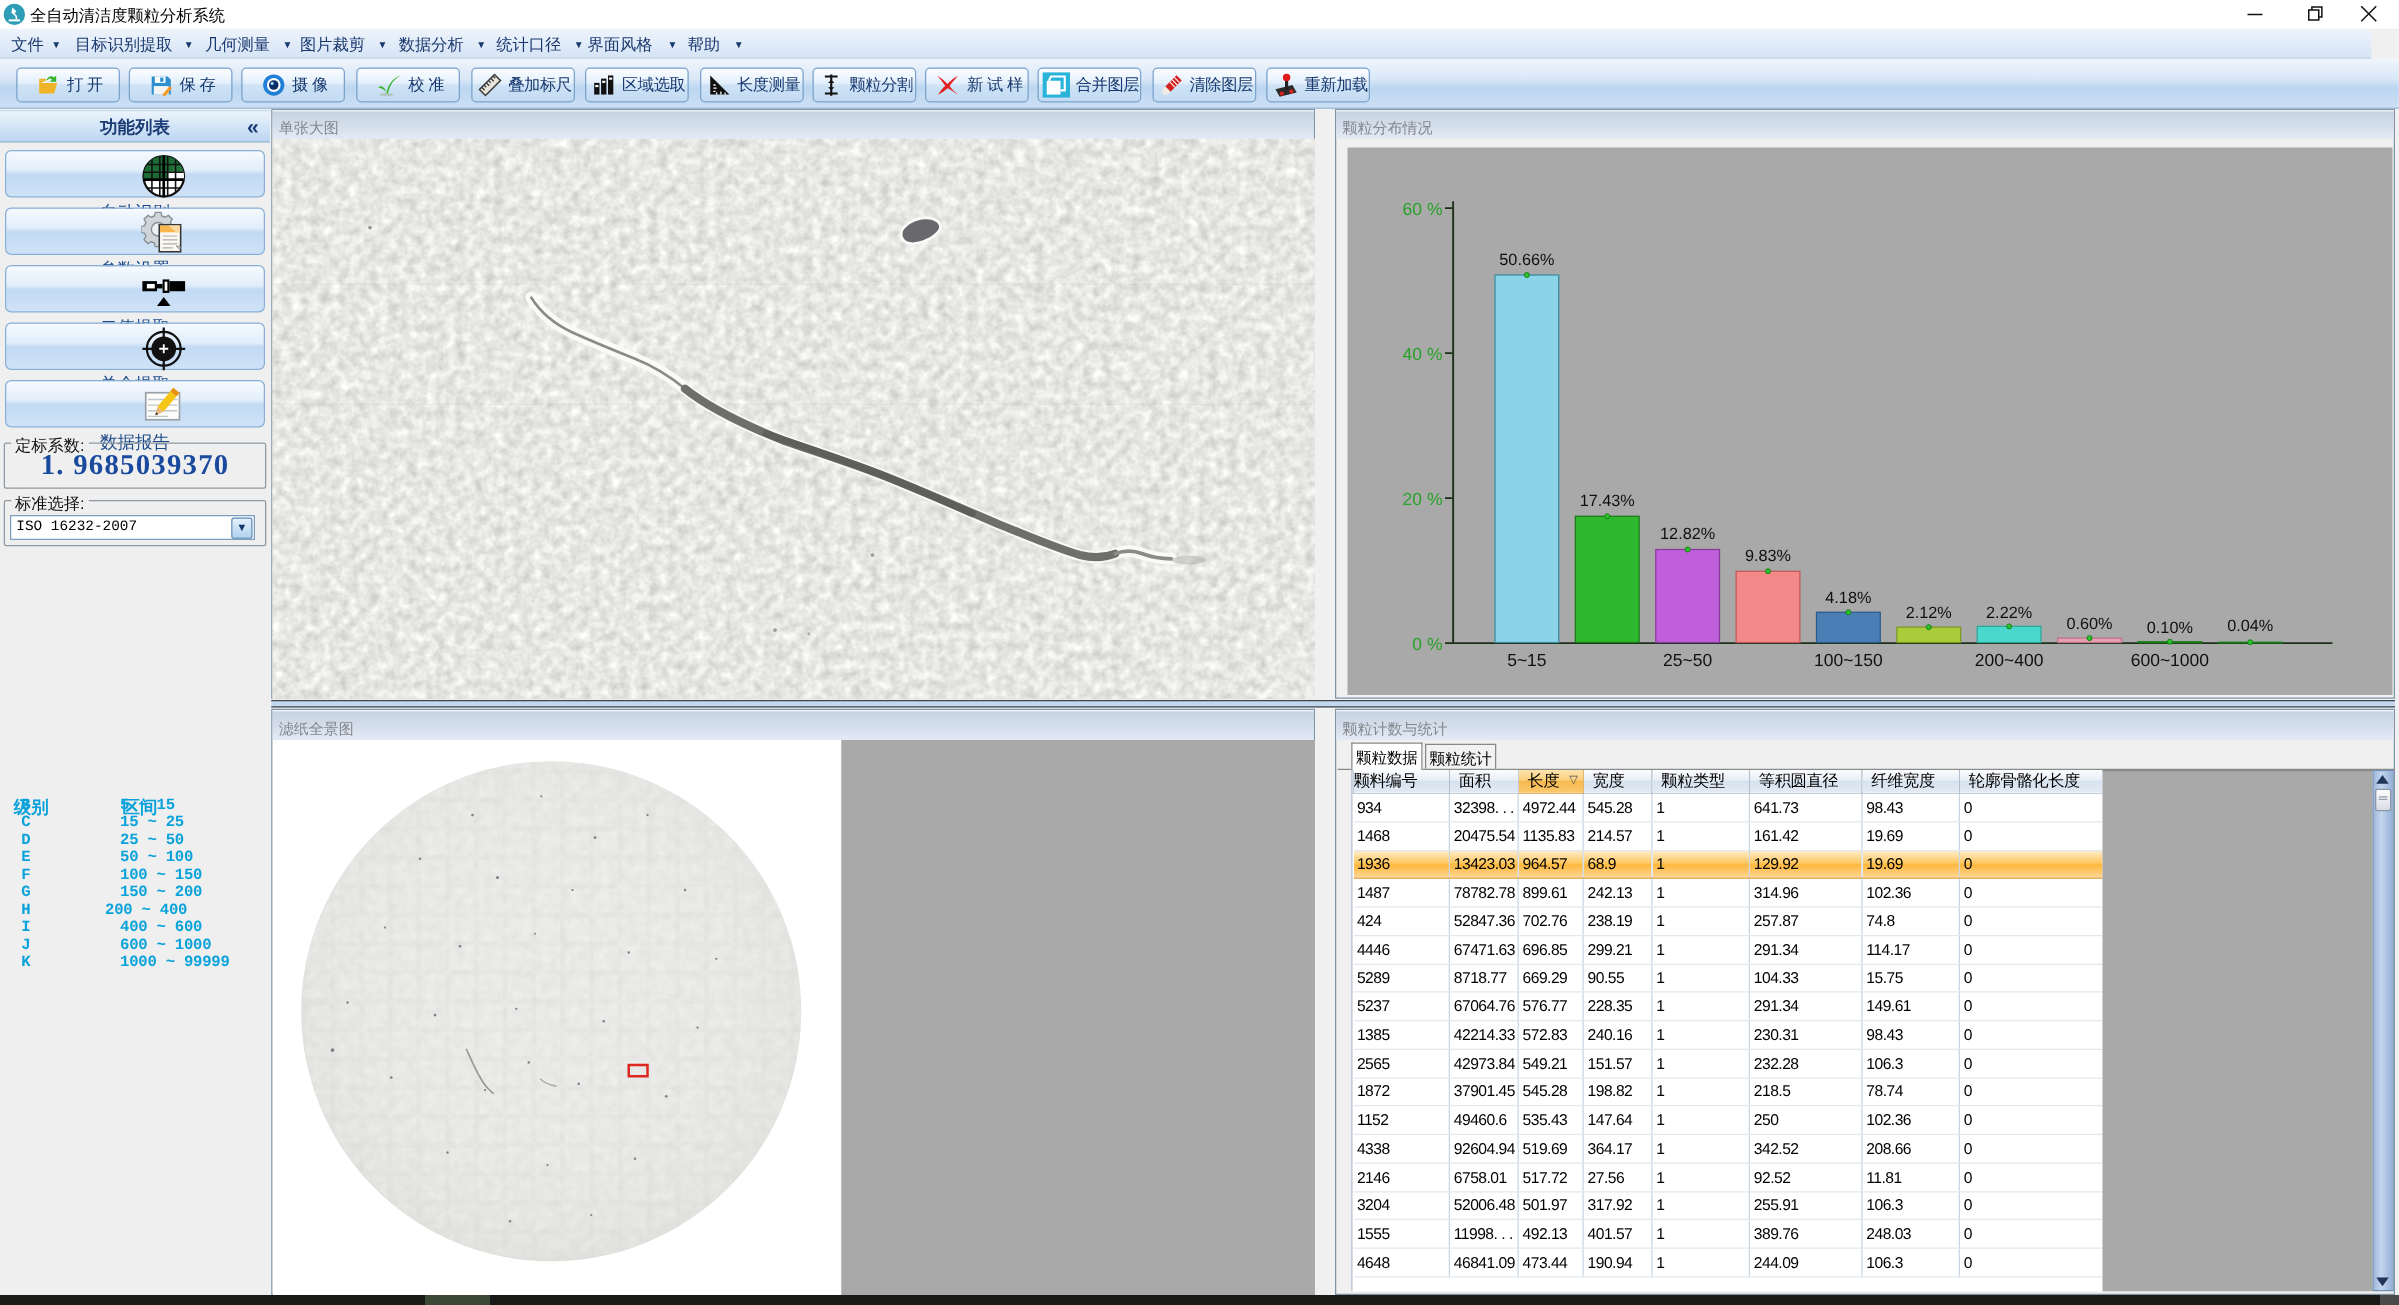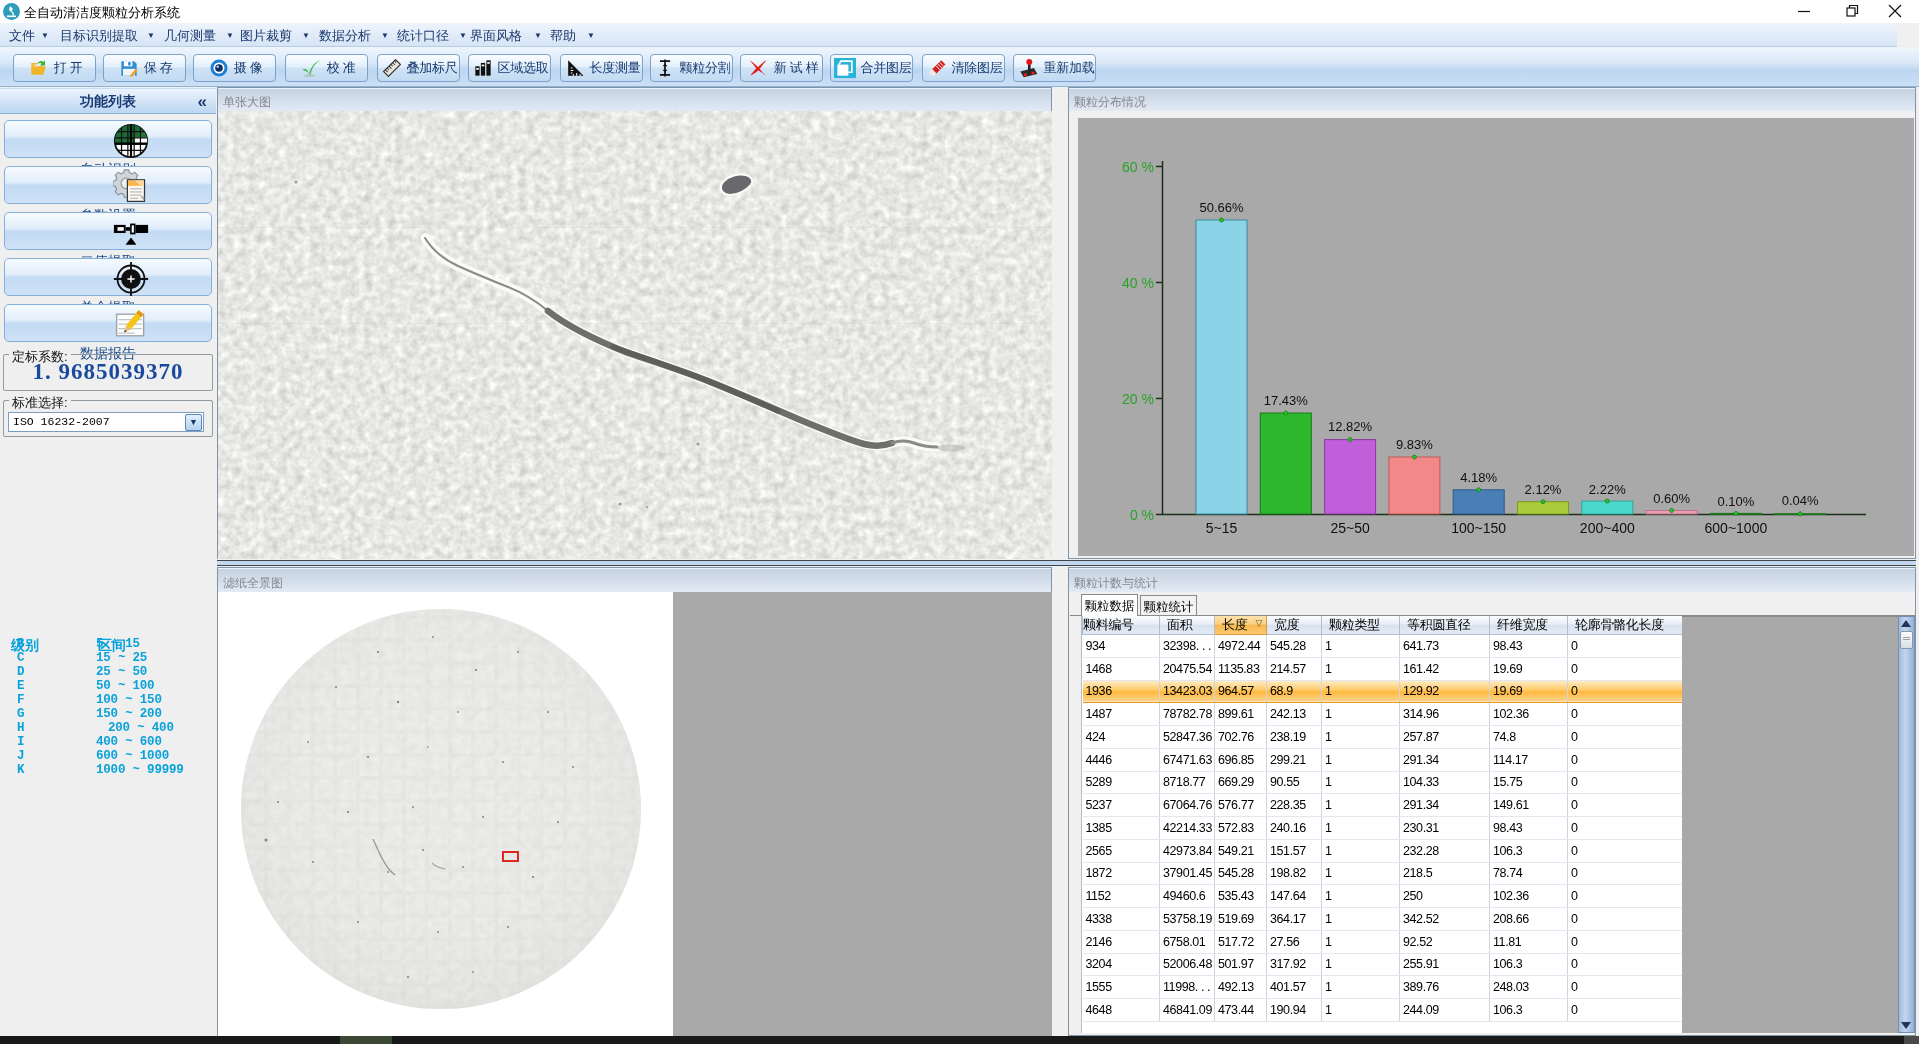--- a/index.html
+++ b/index.html
@@ -316,21 +316,21 @@
       <span class="lvrow" style="left:96px;top:563px;">15 ~ 25</span>
     <span class="lvrow" style="left:17px;top:577px;">D</span>
       <span class="lvrow" style="left:96px;top:577px;">25 ~ 50</span>
     <span class="lvrow" style="left:17px;top:591px;">E</span>
       <span class="lvrow" style="left:96px;top:591px;">50 ~ 100</span>
     <span class="lvrow" style="left:17px;top:605px;">F</span>
       <span class="lvrow" style="left:96px;top:605px;">100 ~ 150</span>
     <span class="lvrow" style="left:17px;top:619px;">G</span>
       <span class="lvrow" style="left:96px;top:619px;">150 ~ 200</span>
     <span class="lvrow" style="left:17px;top:633px;">H</span>
-      <span class="lvrow" style="left:108px;top:633px;text-align:right;">200 ~ 400</span>
+      <span class="lvrow" style="left:84px;top:633px;text-align:right;">200 ~ 400</span>
     <span class="lvrow" style="left:17px;top:647px;">I</span>
       <span class="lvrow" style="left:96px;top:647px;">400 ~ 600</span>
     <span class="lvrow" style="left:17px;top:661px;">J</span>
       <span class="lvrow" style="left:96px;top:661px;">600 ~ 1000</span>
     <span class="lvrow" style="left:17px;top:675px;">K</span>
       <span class="lvrow" style="left:96px;top:675px;">1000 ~ 99999</span>
   </div>
 </div>
 
 <div class="panel" id="p1" style="left:217px;top:87px;width:835px;height:472px;">
@@ -633,21 +633,21 @@
             <td>49460.6</td>
             <td>535.43</td>
             <td>147.64</td>
             <td>1</td>
             <td>250</td>
             <td>102.36</td>
             <td>0</td>
           </tr>
       <tr>
             <td>4338</td>
-            <td>53758.19</td>
+            <td>92604.94</td>
             <td>519.69</td>
             <td>364.17</td>
             <td>1</td>
             <td>342.52</td>
             <td>208.66</td>
             <td>0</td>
           </tr>
       <tr>
             <td>2146</td>
             <td>6758.01</td>

